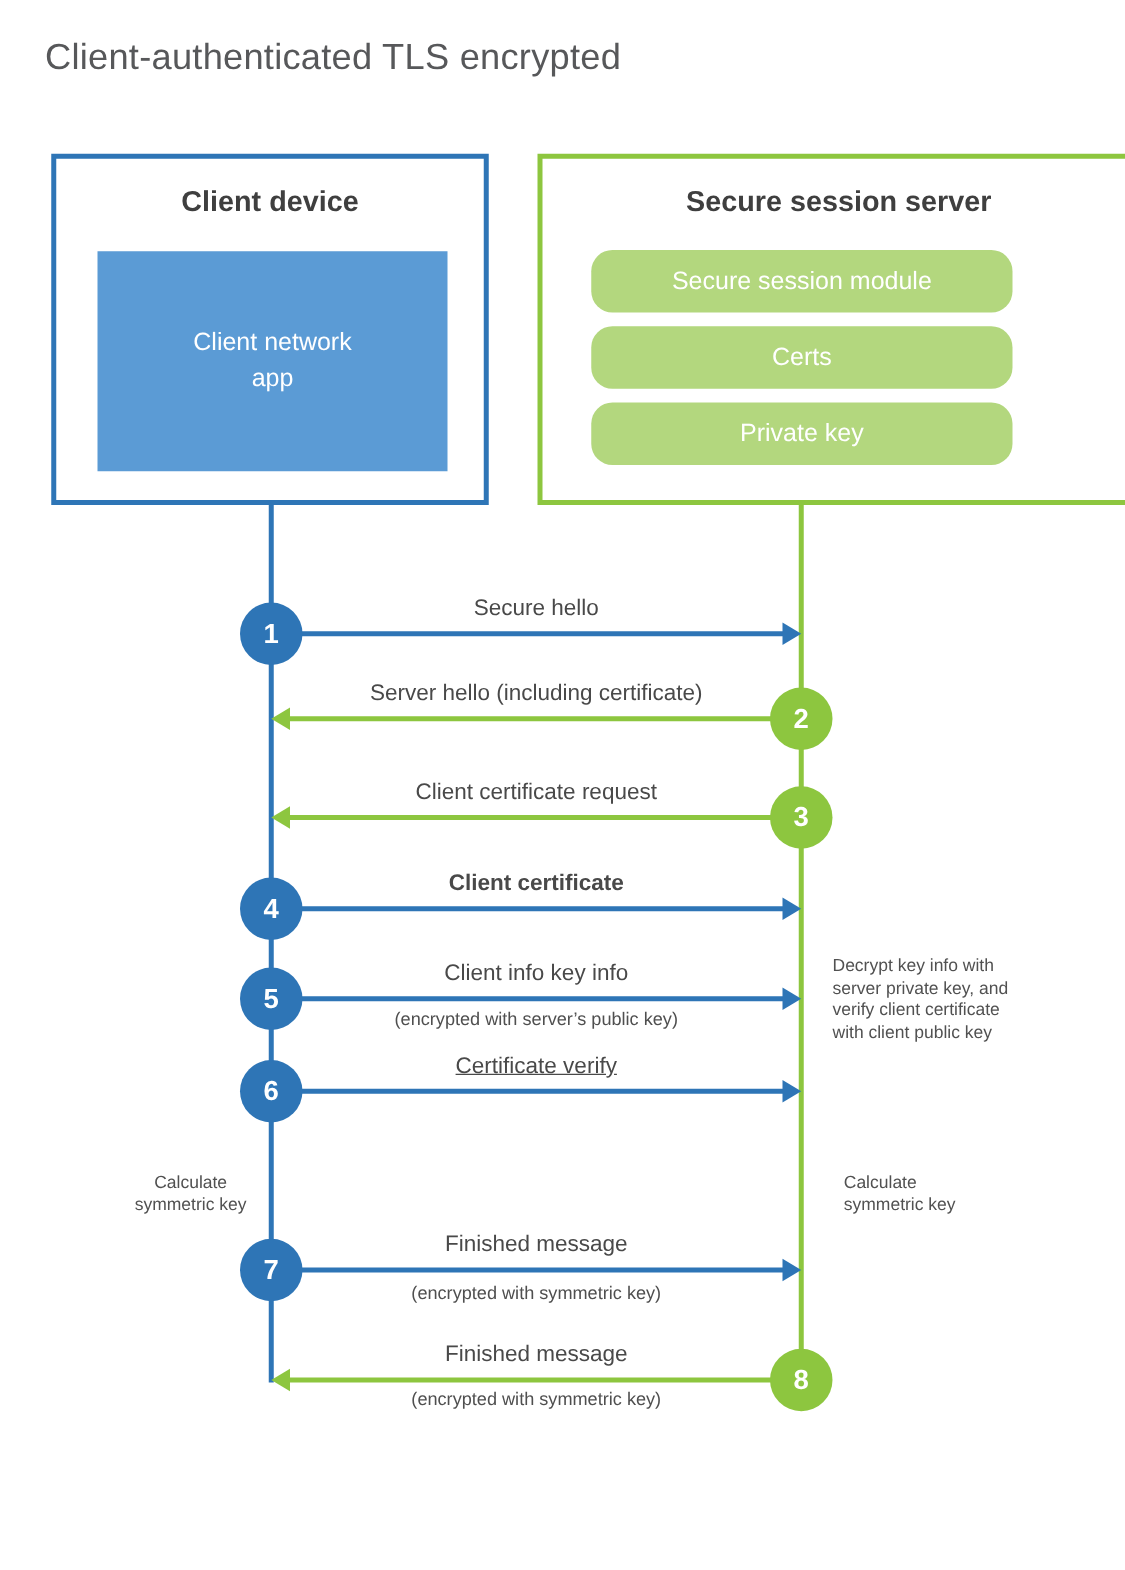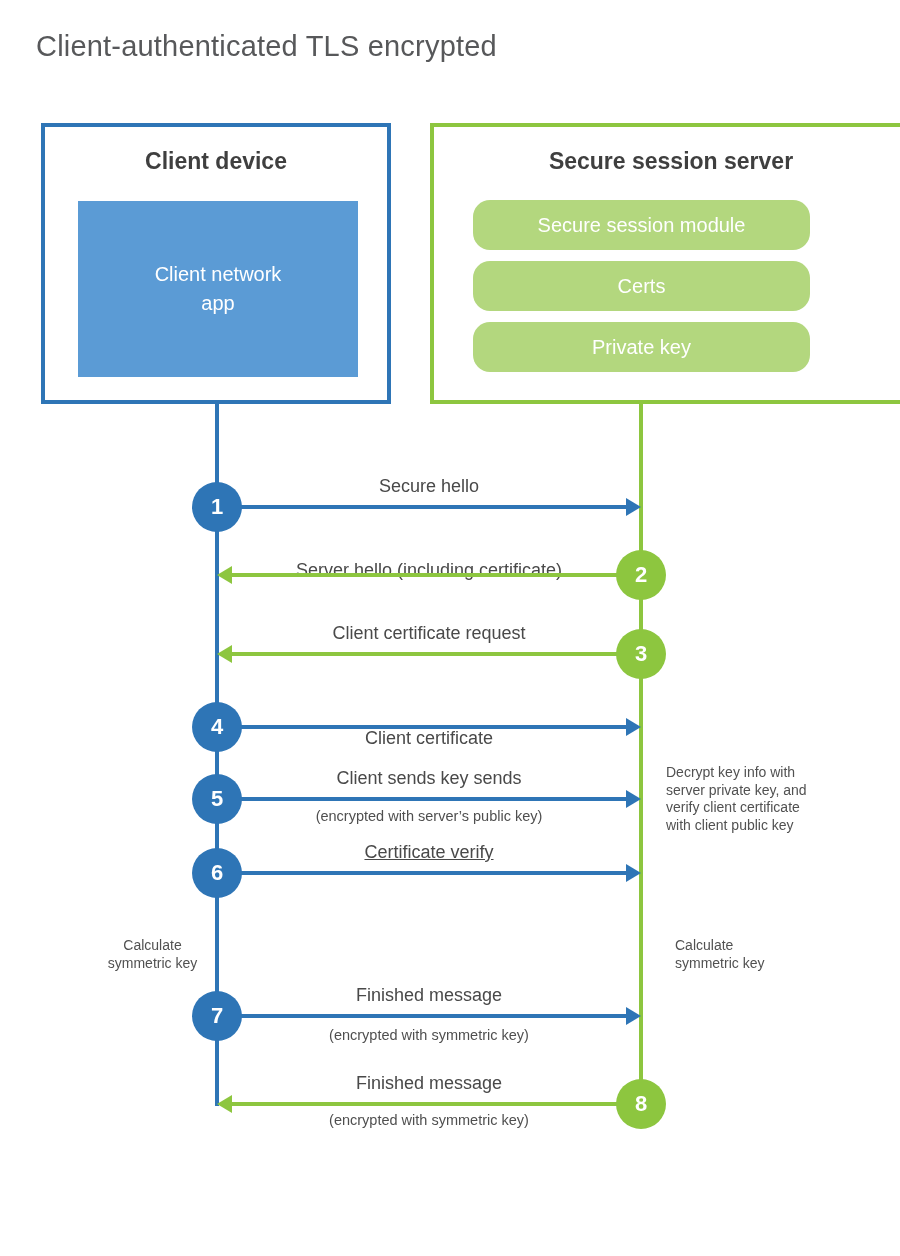--- a/index.html
+++ b/index.html
@@ -96,42 +96,42 @@
   <div id="client-lifeline" class="lifeline"></div>
   <div id="server-lifeline" class="lifeline"></div>
 
   <div class="step-label" style="top:476px;">Secure hello</div>
   <div class="arrow-line blue" style="top:505px;"></div>
   <div class="arrow-head right" style="top:498px;"></div>
   <div class="step-circle blue" style="top:482px;">
       <span>1</span>
     </div>
 
-  <div class="step-label" style="top:544px;margin-top:16px;">Server hello (including certificate)</div>
+  <div class="step-label" style="top:544px;">Server hello (including certificate)</div>
   <div class="arrow-line green" style="top:573px;"></div>
   <div class="arrow-head left" style="top:566px;"></div>
   <div class="step-circle green" style="top:550px;">
       <span>2</span>
     </div>
 
   <div class="step-label" style="top:623px;">Client certificate request</div>
   <div class="arrow-line green" style="top:652px;"></div>
   <div class="arrow-head left" style="top:645px;"></div>
   <div class="step-circle green" style="top:629px;">
       <span>3</span>
     </div>
 
-  <div class="step-label" style="top:728px;">Client certificate</div>
+  <div class="step-label" style="top:696px;font-weight:bold;">Client certificate</div>
   <div class="arrow-line blue" style="top:725px;"></div>
   <div class="arrow-head right" style="top:718px;"></div>
   <div class="step-circle blue" style="top:702px;">
       <span>4</span>
     </div>
 
-  <div class="step-label" style="top:768px;">Client sends key sends</div>
+  <div class="step-label" style="top:768px;">Client info key info</div>
   <div class="arrow-line blue" style="top:797px;"></div>
   <div class="arrow-head right" style="top:790px;"></div>
   <div class="step-circle blue" style="top:774px;">
       <span>5</span>
     </div>
   <div class="step-sublabel" style="top:808px;">(encrypted with server’s public key)</div>
 
   <div class="step-label" style="top:842px;text-decoration:underline;">Certificate verify</div>
   <div class="arrow-line blue" style="top:871px;"></div>
   <div class="arrow-head right" style="top:864px;"></div>

